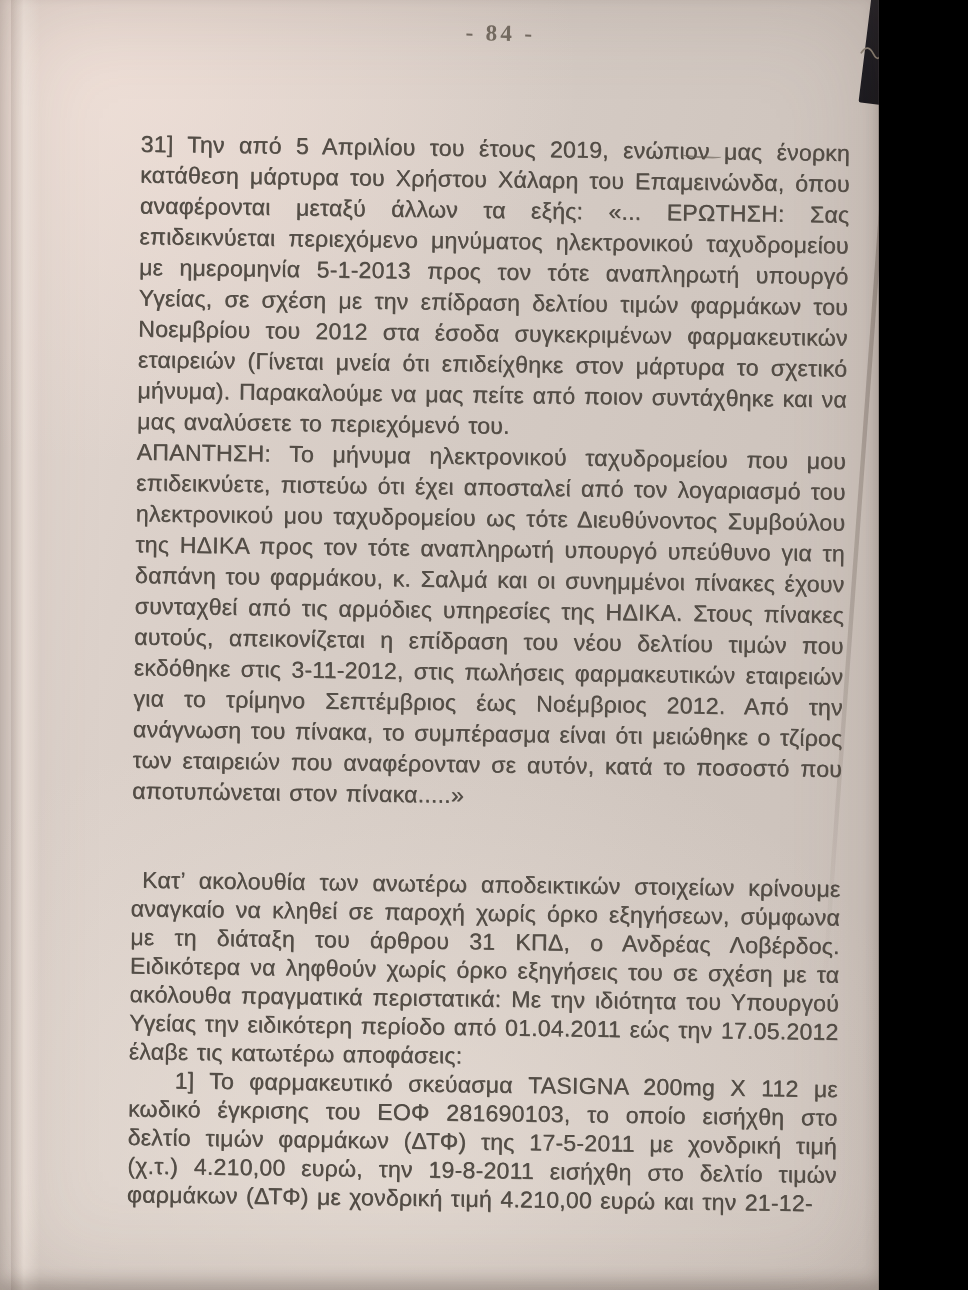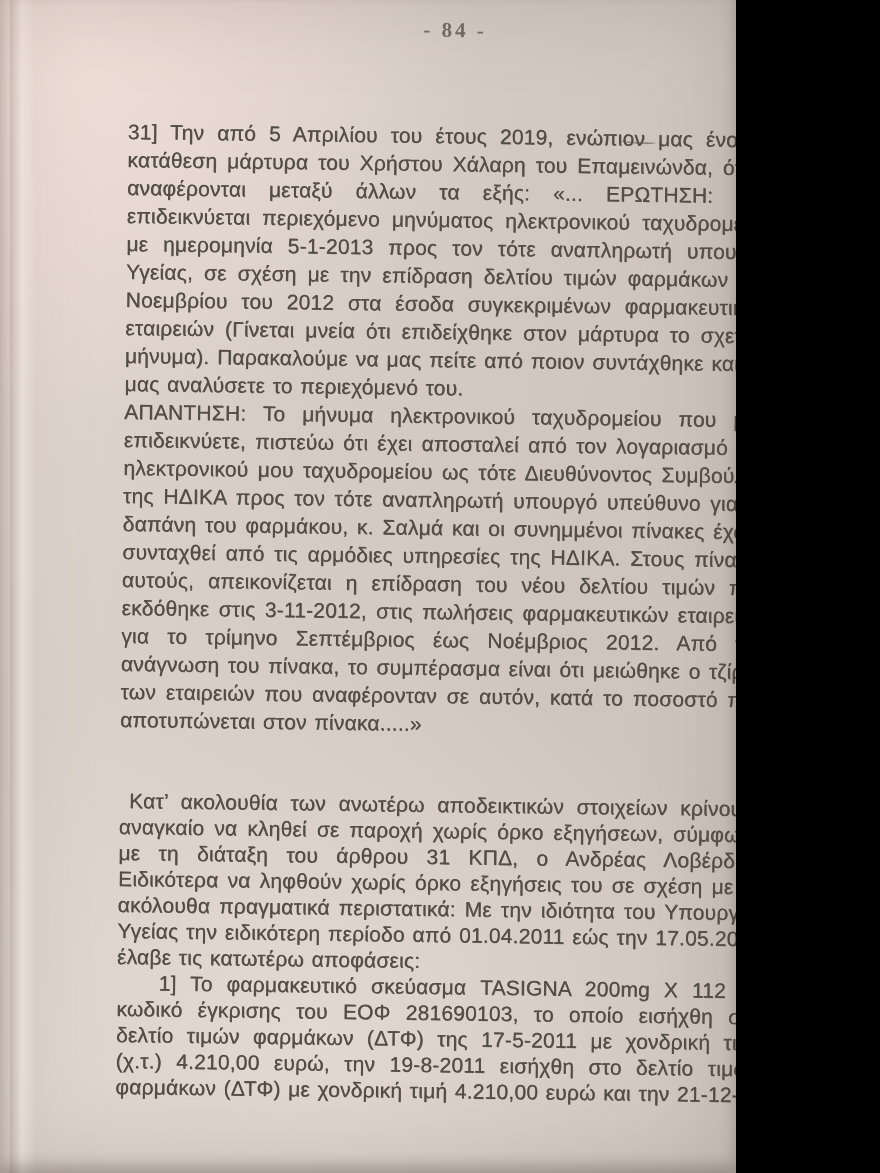--- a/index.html
+++ b/index.html
@@ -1,18 +1,18 @@
 <!DOCTYPE html>
 <html><head>
 <meta charset="utf-8">
 <style>
   html,body{margin:0;padding:0;background:#000;}
   .photo{
     position:relative;
-    width:736px;height:1173px;
+    width:799px;height:1173px;
     overflow:hidden;
     font-family:"Liberation Sans",sans-serif;
   }
   
   .paper{
     position:absolute;inset:0;
     background:
       radial-gradient(120% 60% at 42% 88%, rgba(236,226,218,.65) 0%, rgba(236,226,218,0) 55%),
       radial-gradient(90% 50% at 12% 6%, rgba(240,224,216,.8) 0%, rgba(240,224,216,0) 60%),
       linear-gradient(104deg,#e6dad3 0%,#dcd1ca 22%,#d5cbc4 45%,#cfc5be 72%,#ccc2bb 100%);

